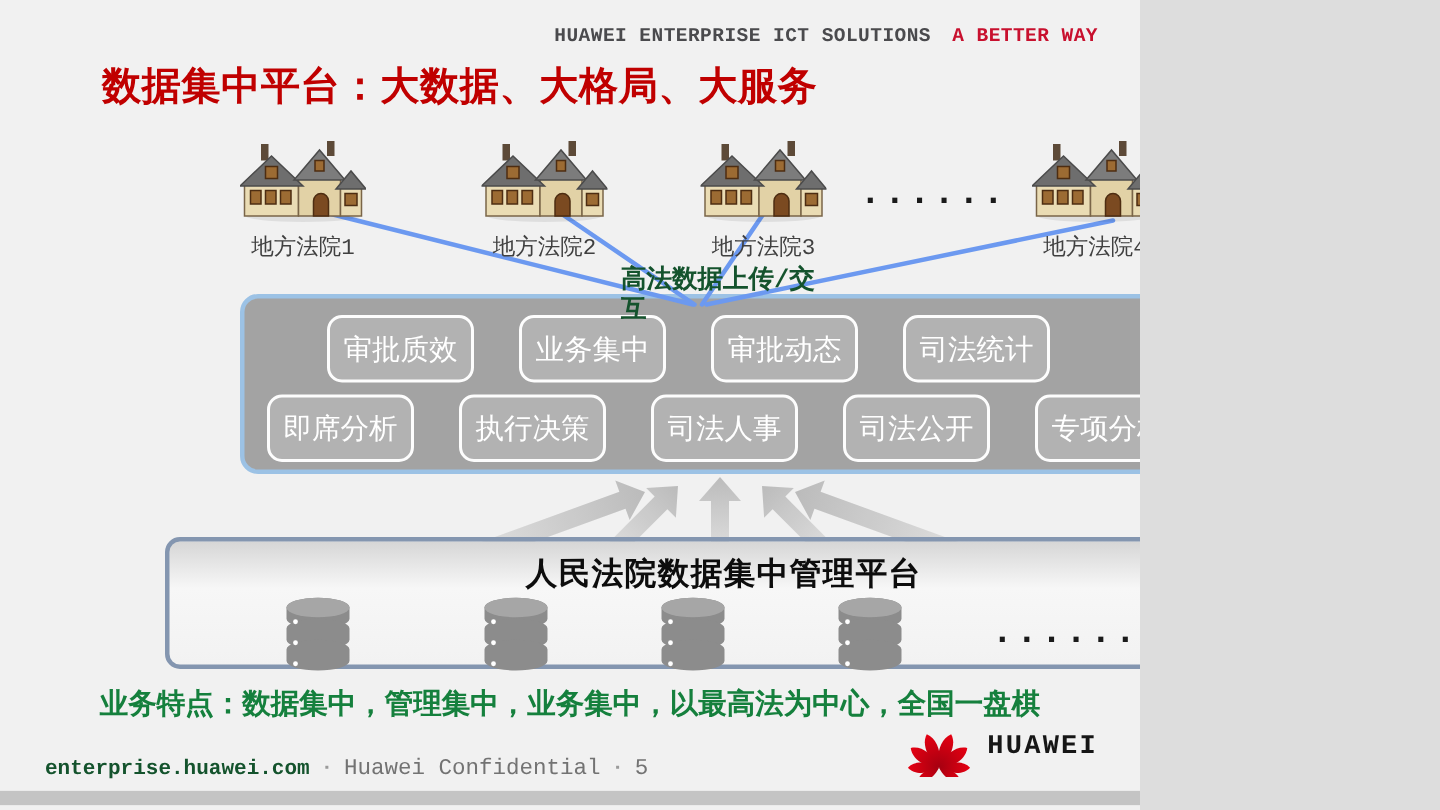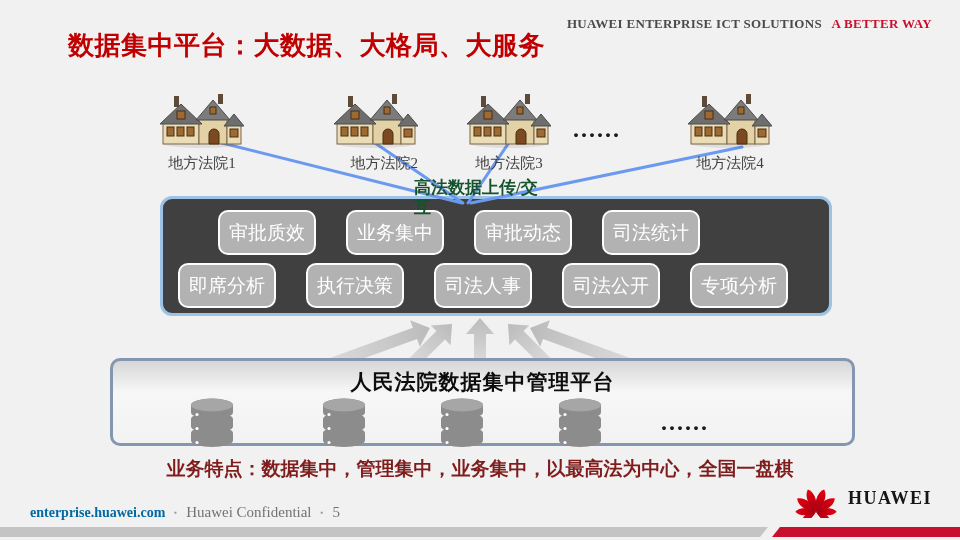--- a/index.html
+++ b/index.html
@@ -1,40 +1,40 @@
 <!DOCTYPE html>
 <html><head>
 <meta charset="utf-8">
 <style>
   html,body{margin:0;padding:0;background:#ddd;}
   .slide{
-    position:relative;width:960px;height:540px;overflow:hidden;
-    background:#F1F1F1;font-family:Liberation Serif, serif;
+    position:relative;width:760px;height:540px;overflow:hidden;
+    background:#F1F1F1;font-family:Liberation Mono, monospace;
   }
   
   .hdr{position:absolute;top:16px;right:28px;font-size:13px;font-weight:bold;
        color:#4A4A4D;letter-spacing:.3px;white-space:nowrap;}
   .hdr .tag{color:#C8102E;margin-left:6px;}
   
-  .title{position:absolute;left:68px;top:28px;font-size:26px;font-weight:bold;
+  .title{position:absolute;left:68px;top:40px;font-size:26px;font-weight:bold;
          color:#C00000;letter-spacing:.5px;}
   
   .court{position:absolute;top:94px;width:90px;text-align:center;z-index:4;}
   .court .lbl{margin-top:2px;font-size:15px;color:#404040;}
-  .court1{left:157px;} .court2{left:328px;text-align:right;} .court3{left:464px;} .court4{left:685px;}
+  .court1{left:157px;} .court2{left:318px;} .court3{left:464px;} .court4{left:685px;}
   .dots-top{position:absolute;left:573px;top:116px;font-size:24px;font-weight:bold;
             letter-spacing:2px;color:#1a1a1a;z-index:4;}
   
   .netsvg{position:absolute;left:0;top:0;z-index:3;pointer-events:none;}
   
   .upload{position:absolute;left:414px;top:178px;width:140px;z-index:5;
           font-size:17px;font-weight:bold;color:#14532d;line-height:1.15;}
   
   .modbox{position:absolute;left:160px;top:196px;width:672px;height:120px;z-index:2;
-          border:3px solid #9CC2E5;border-radius:12px;background:#404040;
+          border:3px solid #9CC2E5;border-radius:12px;background:#a3a3a3;
           box-sizing:border-box;}
   .mrow{display:flex;gap:30px;}
   .mrow1{margin:11px 0 0 55px;}
   .mrow2{margin:8px 0 0 15px;}
   .mbtn{width:98px;height:45px;background:#B2B2B2;border:2px solid #FDFDFD;
         border-radius:10px;color:#fff;font-size:19px;display:flex;align-items:center;
         justify-content:center;box-sizing:border-box;white-space:nowrap;}
   
   .fansvg{position:absolute;left:0;top:0;z-index:1;pointer-events:none;}
   
@@ -42,25 +42,25 @@
            border:3px solid #8496B0;border-radius:10px;box-sizing:border-box;
            background:linear-gradient(180deg,#D6D6D6 0%,#F7F7F7 38%,#F2F2F2 100%);}
   .plat-title{position:absolute;left:0;right:0;top:7px;text-align:center;
               font-size:21px;font-weight:bold;color:#0d0d0d;letter-spacing:1px;}
   .db{position:absolute;top:37px;}
   .db1{left:76px;} .db2{left:208px;} .db3{left:326px;} .db4{left:444px;}
   .dots-bot{position:absolute;left:548px;top:48px;font-size:24px;font-weight:bold;
             letter-spacing:2px;color:#1a1a1a;}
   
   .highlight{position:absolute;left:0;right:0;top:456px;text-align:center;
-             font-size:19px;font-weight:bold;color:#7f1d1d;z-index:2;}
+             font-size:19px;font-weight:bold;color:#15803d;z-index:2;}
   
   .footer{position:absolute;left:30px;top:504px;display:flex;align-items:center;
           gap:9px;z-index:2;}
-  .f-site{font-size:14px;font-weight:bold;color:#0369a1;}
+  .f-site{font-size:14px;font-weight:bold;color:#14532d;}
   .f-sep{font-size:8px;color:#9B9B9B;}
   .f-conf,.f-page{font-size:15px;color:#737373;}
   .bar-gray{position:absolute;left:0;top:527px;width:768px;height:10px;background:#C4C4C4;
             clip-path:polygon(0 0,100% 0,calc(100% - 8px) 100%,0 100%);}
   .bar-red{position:absolute;left:772px;top:527px;width:188px;height:10px;background:#C8102E;
            clip-path:polygon(8px 0,100% 0,100% 100%,0 100%);}
   .logo{position:absolute;right:28px;top:478px;display:flex;align-items:center;gap:9px;z-index:2;}
   .logo-text{font-size:18px;font-weight:bold;color:#161616;letter-spacing:1.5px;}
 </style>
 </head>

